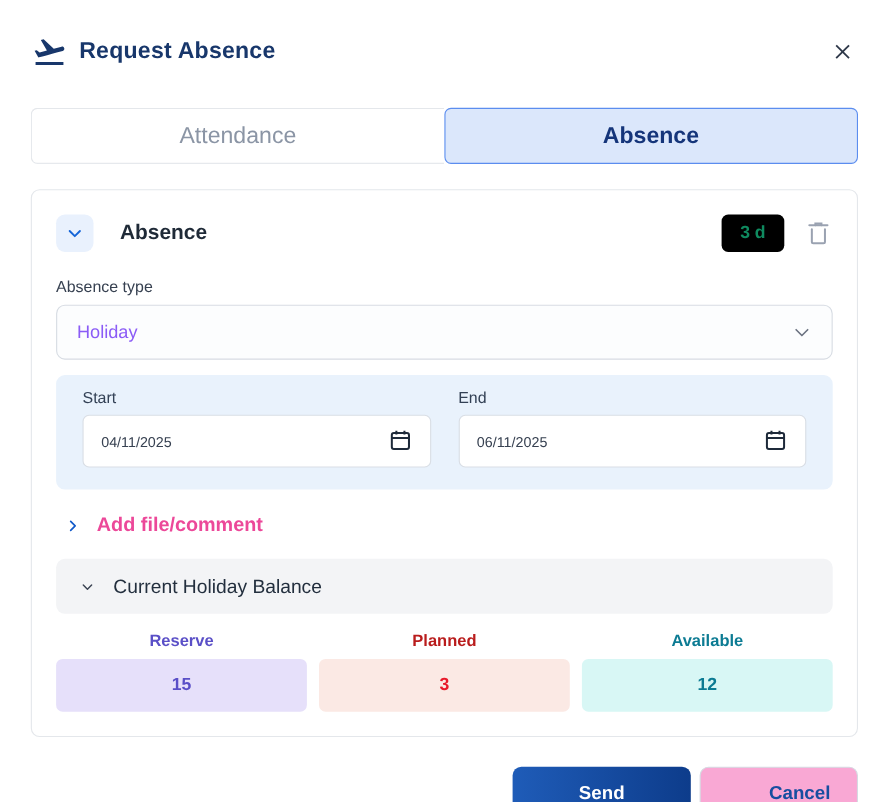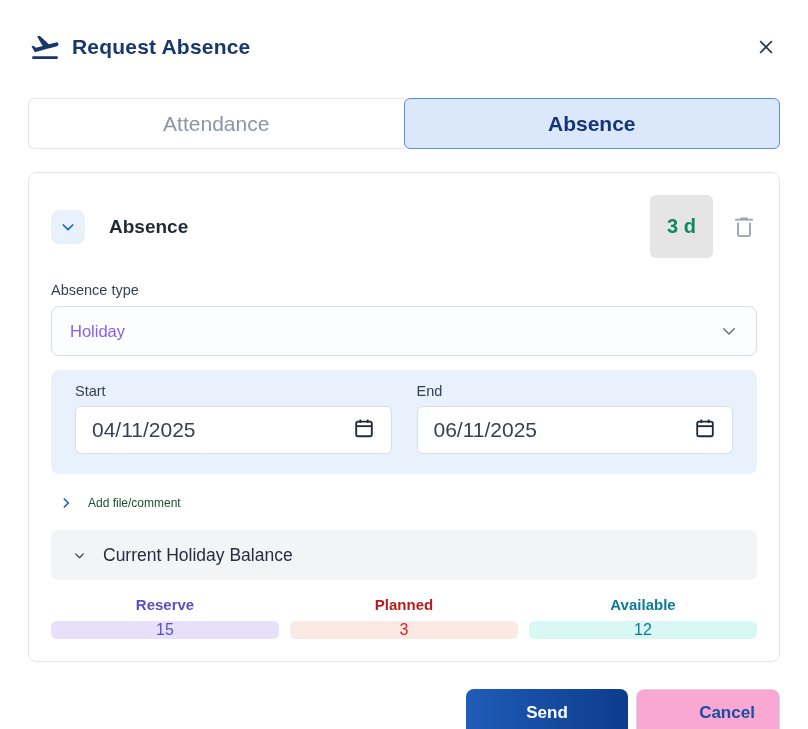--- a/index.html
+++ b/index.html
@@ -44,22 +44,22 @@
     padding:22px;box-sizing:border-box;
   }
   .card-header{display:flex;align-items:center;}
   .collapse-btn{
     width:34px;height:34px;border:none;border-radius:8px;background:#e9f1fd;
     display:flex;align-items:center;justify-content:center;cursor:pointer;padding:0;
   }
   .collapse-btn svg{width:16px;height:16px;stroke:#1565d8;stroke-width:2.6;fill:none;stroke-linecap:round;stroke-linejoin:round;}
   .card-title{margin-left:24px;font-size:19px;font-weight:bold;color:#1f2a37;}
   .duration-badge{
-    margin-left:auto;background:#e5e5e5;color:#0f8a5f;
-    font-weight:bold;font-size:20px;padding:20px 17px;border-radius:6px;
+    margin-left:auto;background:#000000;color:#0f8a5f;
+    font-weight:bold;font-size:16px;padding:8px 17px;border-radius:6px;
   }
   .trash-btn{margin-left:18px;border:none;background:transparent;cursor:pointer;padding:2px;display:flex;}
   .trash-btn svg{width:22px;height:24px;stroke:#9aa2b1;stroke-width:2;fill:none;stroke-linecap:round;}
   
   .field-label{margin-top:24px;font-size:14.5px;color:#374151;font-weight:500;}
   .select{
     margin-top:8px;height:50px;box-sizing:border-box;
     border:1px solid #d7dce3;border-radius:8px;background:#fcfdfe;
     display:flex;align-items:center;justify-content:space-between;
     padding:0 18px;font-size:16.5px;color:#8b5cf6;cursor:pointer;
@@ -68,38 +68,38 @@
   
   .dates-panel{
     margin-top:14px;background:#e9f2fc;border-radius:8px;
     padding:13px 24px 20px;display:flex;gap:25px;
   }
   .date-col{flex:1;}
   .date-label{font-size:14.5px;color:#334155;font-weight:500;margin-bottom:7px;}
   .date-input{
     background:#fff;border:1px solid #d9dee5;border-radius:6px;height:48px;box-sizing:border-box;
     display:flex;align-items:center;justify-content:space-between;
-    padding:0 16px;font-size:21px;color:#374151;cursor:text;
+    padding:0 16px;font-size:13px;color:#374151;cursor:text;
   }
   .calendar-icon svg{width:22px;height:22px;stroke:#1e2a3a;stroke-width:2;fill:none;}
   
   .add-file{margin-top:22px;display:flex;align-items:center;gap:15px;cursor:pointer;background:none;border:none;padding:0 0 0 8px;}
   .add-file svg{width:14px;height:14px;stroke:#1059c9;stroke-width:2.6;fill:none;stroke-linecap:round;stroke-linejoin:round;}
-  .add-file span{font-size:12px;font-weight:normal;color:#14532d;}
+  .add-file span{font-size:18px;font-weight:bold;color:#ec4899;}
   
   .balance-bar{
     margin-top:20px;background:#f3f4f6;border-radius:8px;height:50px;
     display:flex;align-items:center;padding:0 22px;gap:17px;cursor:pointer;border:none;width:100%;box-sizing:border-box;
   }
   .balance-bar svg{width:13px;height:13px;stroke:#3a4352;stroke-width:2.4;fill:none;stroke-linecap:round;stroke-linejoin:round;}
   .balance-bar span{font-size:17.5px;font-weight:500;color:#232f3e;}
   .chips-row{margin-top:16px;display:flex;gap:11px;}
   .chip-col{flex:1;text-align:center;}
   .chip-label{font-size:15px;font-weight:bold;}
-  .chip{margin-top:8px;height:18px;border-radius:6px;display:flex;align-items:center;justify-content:center;font-size:16px;font-weight:normal;}
+  .chip{margin-top:8px;height:48px;border-radius:6px;display:flex;align-items:center;justify-content:center;font-size:16px;font-weight:bold;}
   
   .footer{margin-top:27px;display:flex;justify-content:flex-end;gap:8px;}
   .btn{height:48px;border-radius:8px;font-size:17px;font-weight:bold;cursor:pointer;box-sizing:border-box;}
   .btn-send{width:162px;border:none;background:linear-gradient(90deg,#1f5cb8,#0d3c8b);color:#ffffff;}
   .btn-cancel{width:144px;background:#f9a8d4;border:1px solid #d5dae2;color:#174ea0;padding-left:44px;}
 </style>
 </head>
 <body>
 
 <div class="modal">

